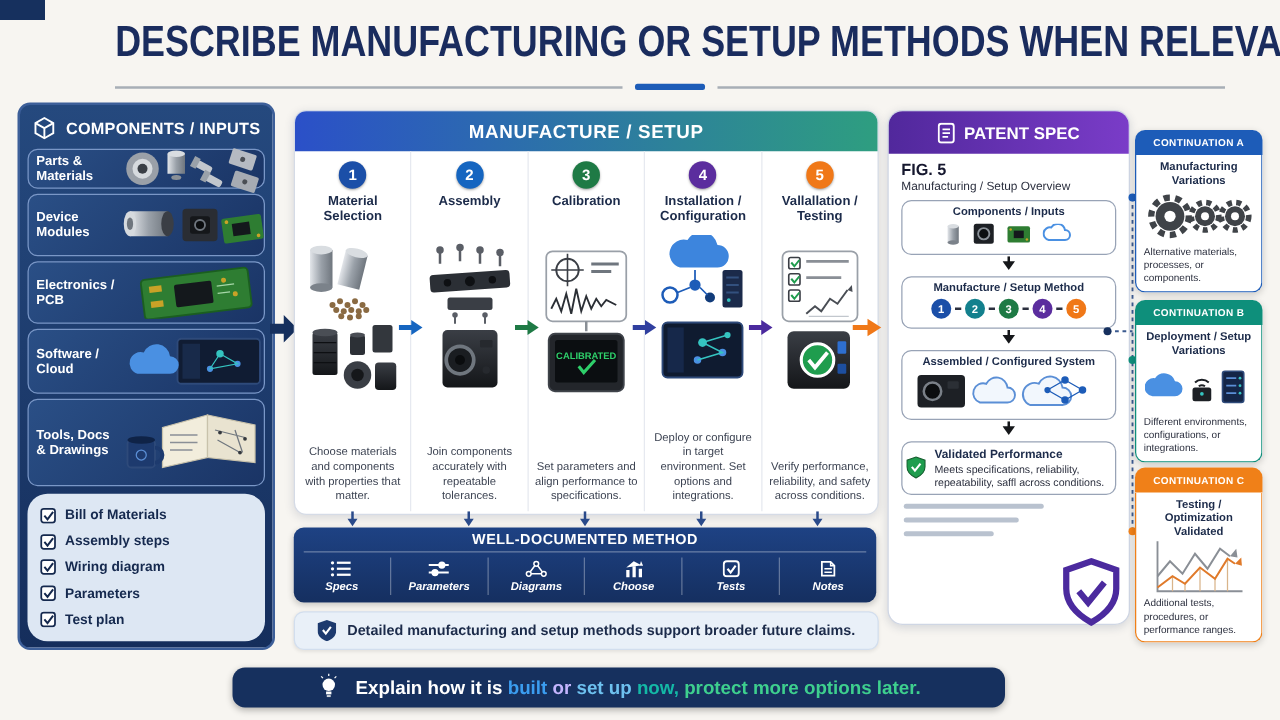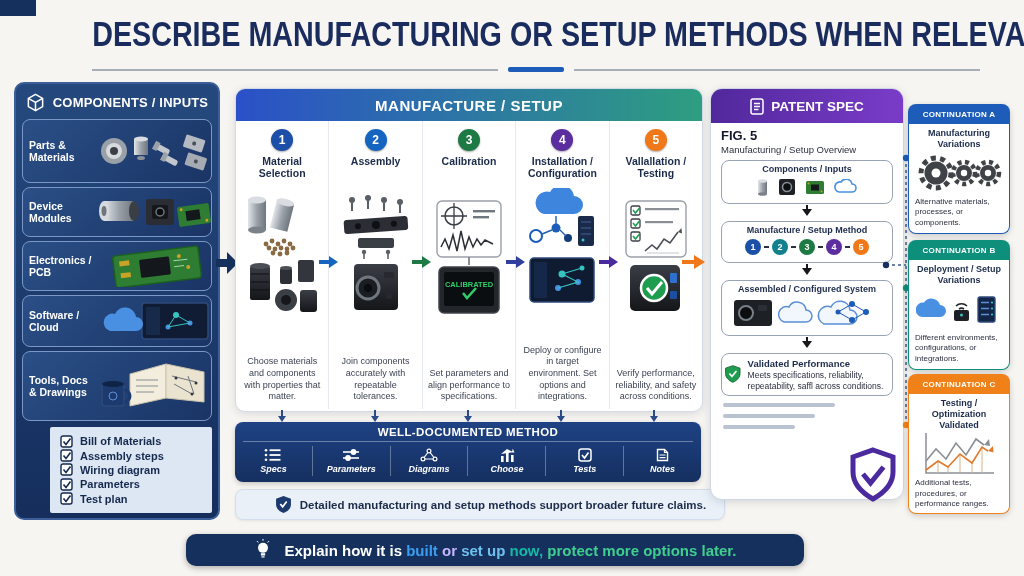--- a/index.html
+++ b/index.html
@@ -15,23 +15,23 @@
   
   .components{position:absolute;left:14px;top:82px;width:206px;height:438px;box-sizing:border-box;
               background:linear-gradient(180deg,#25497e,#152e5c);border:2px solid #3d5f99;border-radius:10px;
               padding:5px 6px;display:flex;flex-direction:column;gap:4px;}
   .comp-header{display:flex;align-items:center;justify-content:center;gap:8px;color:#fff;font-weight:700;
                font-size:13px;height:26px;flex:none;letter-spacing:.2px;}
   .comp-row{border:1.5px solid #7a97c7;border-radius:8px;background:linear-gradient(135deg,#2a4f86,#1a3465);
             display:flex;align-items:center;padding:3px 6px;gap:3px;box-sizing:border-box;flex:none;}
   .comp-label{color:#fff;font-weight:700;font-size:10.5px;width:64px;line-height:1.15;flex:none;}
   .comp-illus{flex:1;display:flex;justify-content:flex-end;align-items:center;}
-  .r1{height:64px}.r2{height:50px}.r3{height:50px}.r4{height:52px}.r5{height:70px}
-  .checklist{margin-top:2px;background:#dde7f3;border-radius:2px;padding:7px 10px;flex:1;
-             display:flex;flex-direction:column;justify-content:space-around;margin-left:28px;}
+  .r1{height:32px}.r2{height:50px}.r3{height:50px}.r4{height:52px}.r5{height:70px}
+  .checklist{margin-top:2px;background:#dde7f3;border-radius:16px;padding:7px 10px;flex:1;
+             display:flex;flex-direction:column;justify-content:space-around;}
   .chk-item{display:flex;align-items:center;gap:7px;color:#15294e;font-size:11px;font-weight:600;}
 
   
   .entry-arrow{position:absolute;left:216px;top:250px;}
   .manufacture{position:absolute;left:235px;top:88px;width:466px;height:322px;background:#fff;
                border:1px solid #d5dbe6;border-radius:10px;box-shadow:0 2px 8px rgba(20,40,80,.13);}
   .man-header{height:32px;border-radius:9px 9px 0 0;background:linear-gradient(90deg,#2b50c8,#2e9e80);
               color:#fff;font-weight:700;font-size:15px;display:flex;align-items:center;justify-content:center;letter-spacing:.5px;}
   .man-cols{display:flex;height:288px;}
   .man-col{flex:1;border-right:1px solid #e6e9f0;display:flex;flex-direction:column;align-items:center;
@@ -52,21 +52,21 @@
   .documented{position:absolute;left:235px;top:422px;width:466px;height:60px;color:#fff;
               background:linear-gradient(180deg,#1e4284,#152f60);border-radius:8px;box-shadow:0 2px 5px rgba(0,0,0,.2);}
   .doc-title{text-align:center;font-size:11.5px;font-weight:700;padding-top:4px;letter-spacing:.4px;}
   .doc-hr{height:1px;background:rgba(255,255,255,.35);margin:3px 8px 0;}
   .doc-items{display:flex;height:38px;align-items:center;font-style:italic;}
   .doc-item{flex:1;display:flex;flex-direction:column;align-items:center;gap:2px;border-right:1px solid rgba(255,255,255,.32);height:30px;justify-content:center;}
   .doc-item:last-child{border-right:none;}
   .doc-label{font-size:9px;font-weight:700;}
 
   .note{position:absolute;left:235px;top:489px;width:466px;height:29px;background:#e9f0f8;border:1px solid #d2deee;
-        border-radius:8px;display:flex;align-items:center;justify-content:center;gap:9px;box-shadow:0 1px 3px rgba(0,0,0,.08);padding-left:22px;}
+        border-radius:8px;display:flex;align-items:center;justify-content:center;gap:9px;box-shadow:0 1px 3px rgba(0,0,0,.08);}
   .note-text{font-size:11.5px;color:#1c2b4a;font-weight:600;}
 
   
   .patent{position:absolute;left:710px;top:88px;width:192px;height:410px;background:#fff;border:1px solid #cfd6e4;
           border-radius:12px;box-shadow:0 2px 8px rgba(20,40,80,.15);}
   .patent-header{height:34px;border-radius:11px 11px 0 0;background:linear-gradient(90deg,#51289c,#7a3cc8);
                  display:flex;align-items:center;justify-content:center;gap:7px;color:#fff;font-weight:700;font-size:13.5px;}
   .patent-body{padding:5px 10px 0;position:relative;}
   .fig{font-size:13px;font-weight:800;color:#15172e;}
   .fig-cap{font-size:9.5px;color:#2b2f3e;margin-top:1px;}

